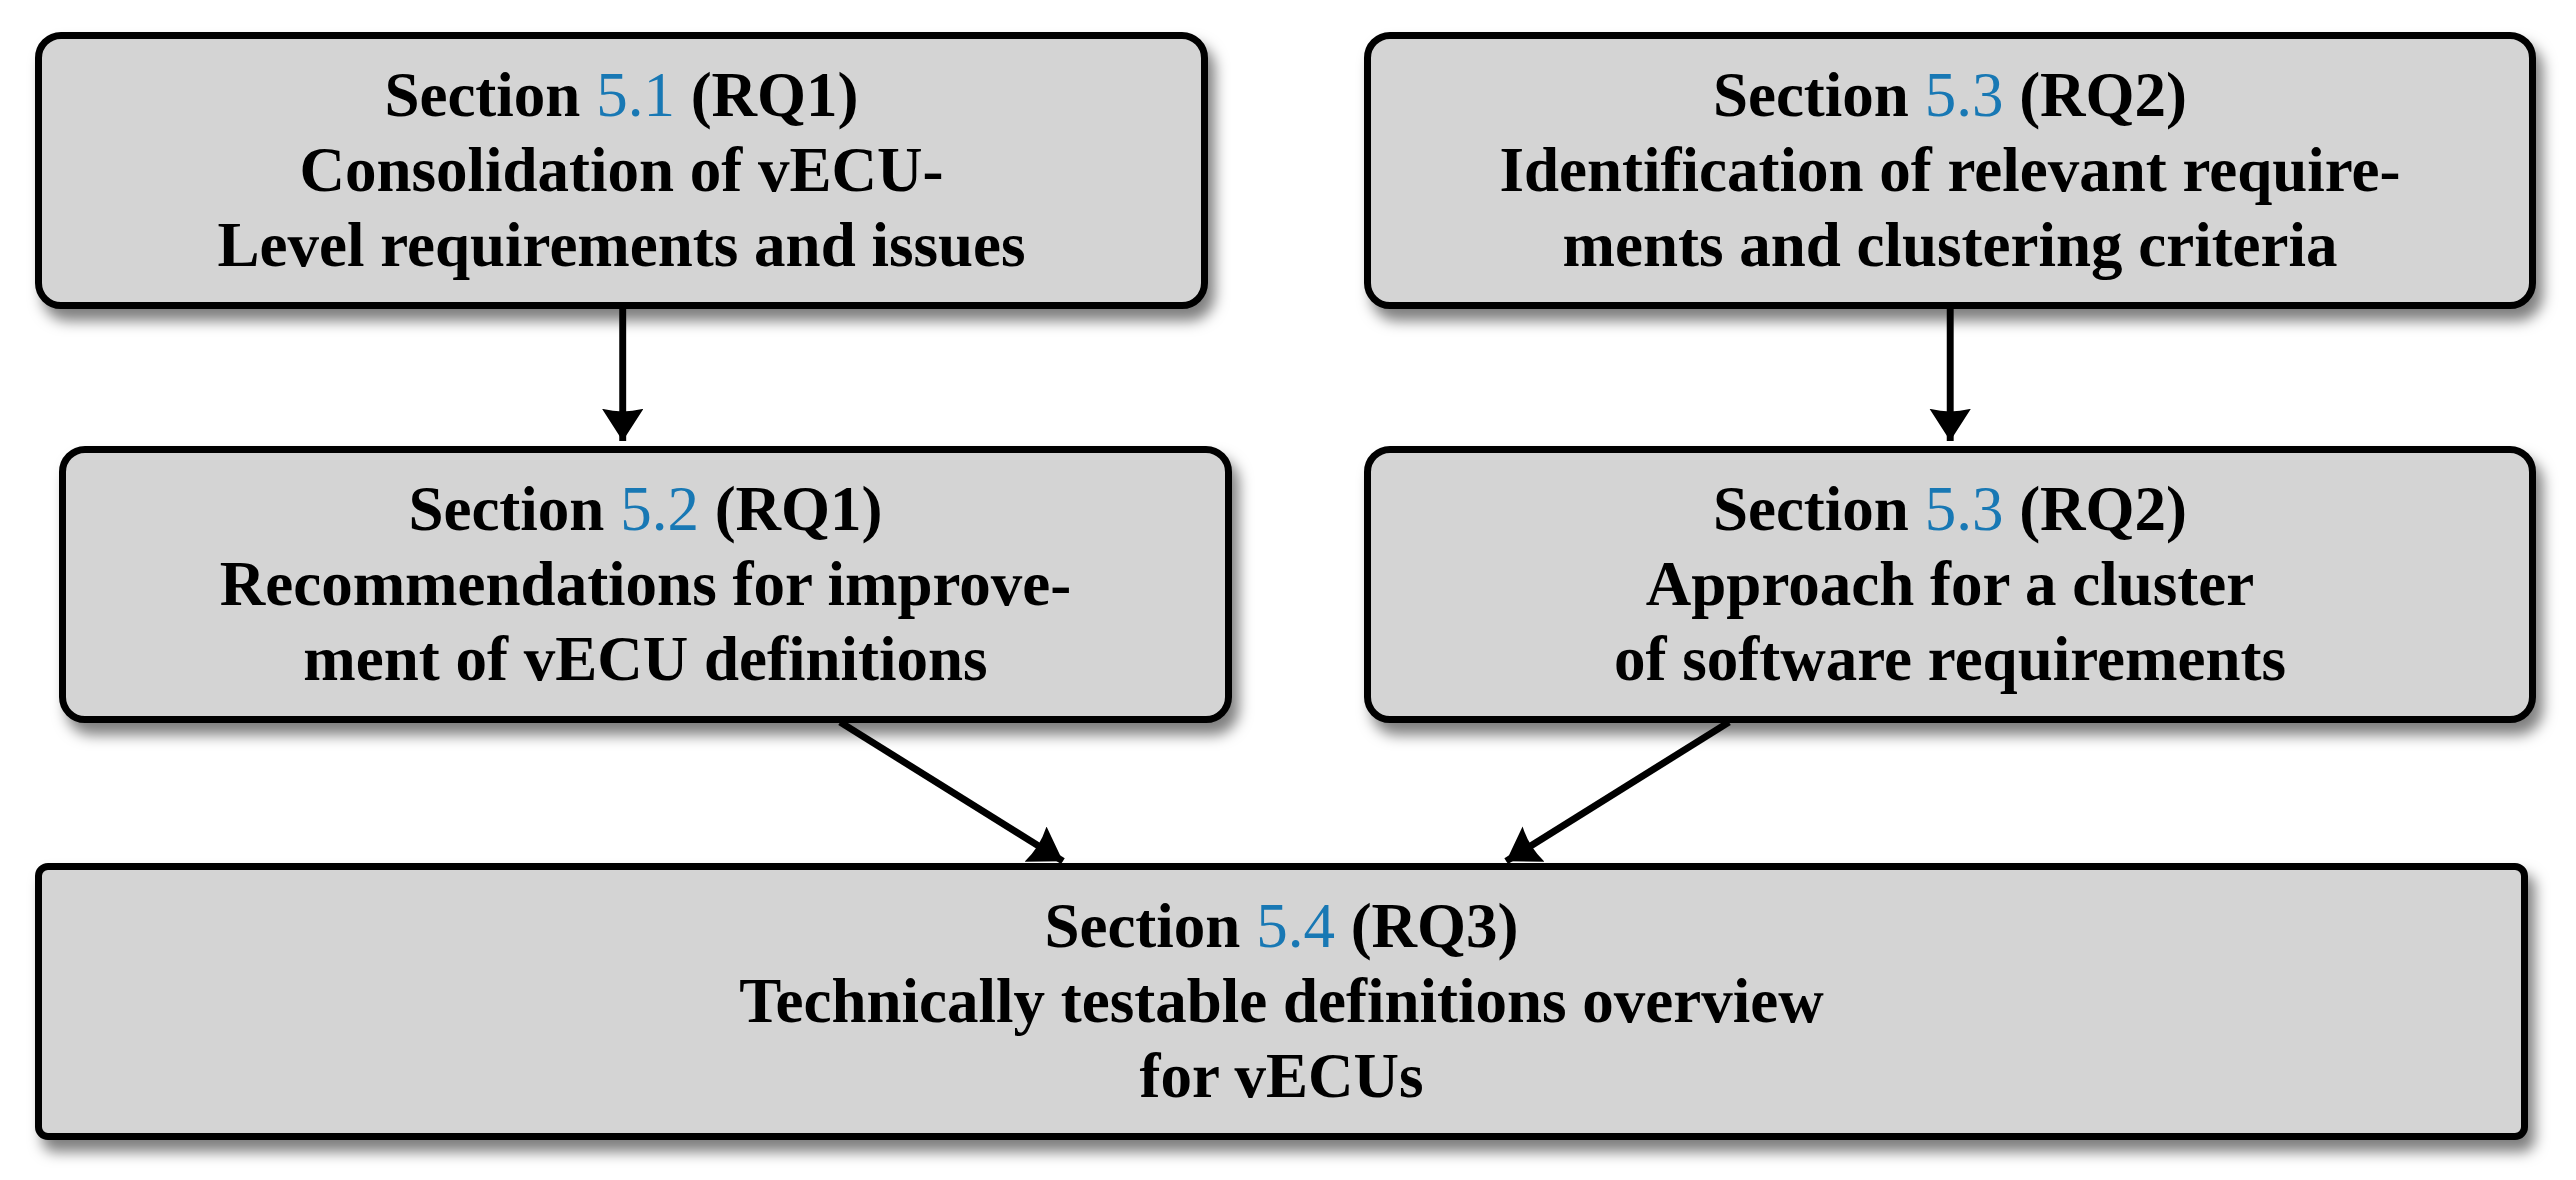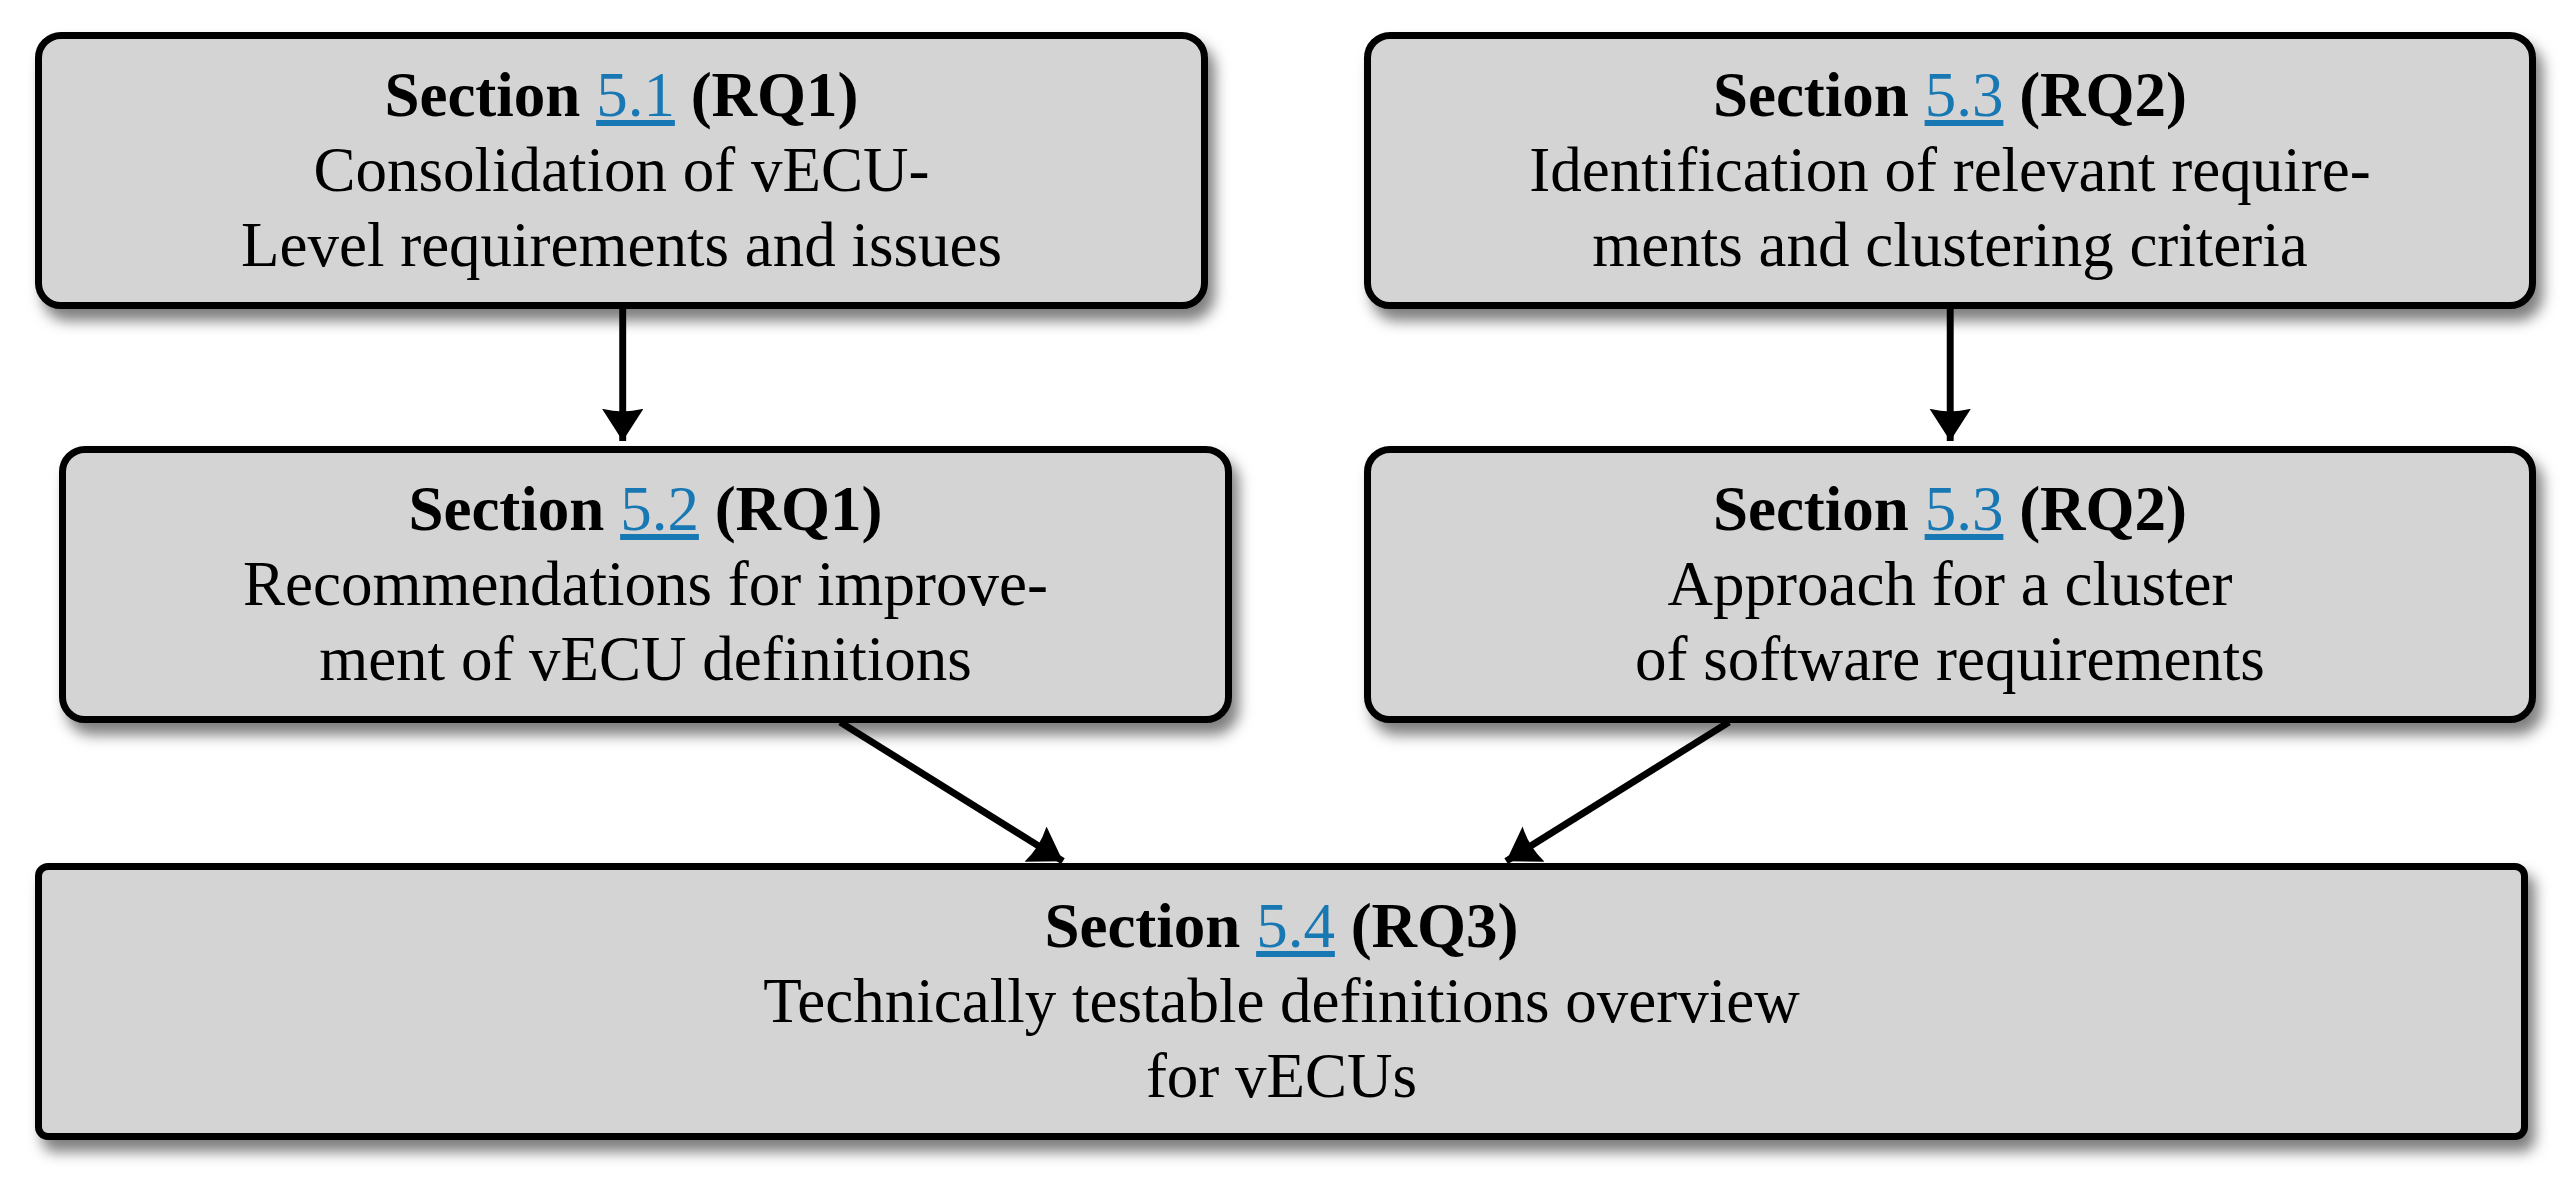--- a/index.html
+++ b/index.html
@@ -35,22 +35,22 @@
     display: flex;
     flex-direction: column;
     justify-content: center;
     align-items: center;
     text-align: center;
     font-size: 63px;
     line-height: 75px;
     color: var(--text);
   }
   .box .title { font-weight: bold; white-space: nowrap; }
-  .box .title .num { font-weight: normal; color: var(--num-blue); text-decoration: underline; }
-  .box .line { font-weight: normal; }
+  .box .title .num { font-weight: normal; color: var(--num-blue); }
+  .box .line { font-weight: bold; }
   .b1 { left: 35px;   top: 32px;   width: 1173px; height: 277px; }
   .b2 { left: 1364px; top: 32px;   width: 1172px; height: 277px; }
   .b3 { left: 35px;   top: 446px;  width: 1173px; height: 277px; margin-left: 24px; }
   .b4 { left: 1364px; top: 446px;  width: 1172px; height: 277px; }
   .b5 { left: 35px;   top: 863px; width: 2493px; height: 277px; border-radius: 13px; }
 </style>
 </head>
 <body>
 
 <div class="diagram">

